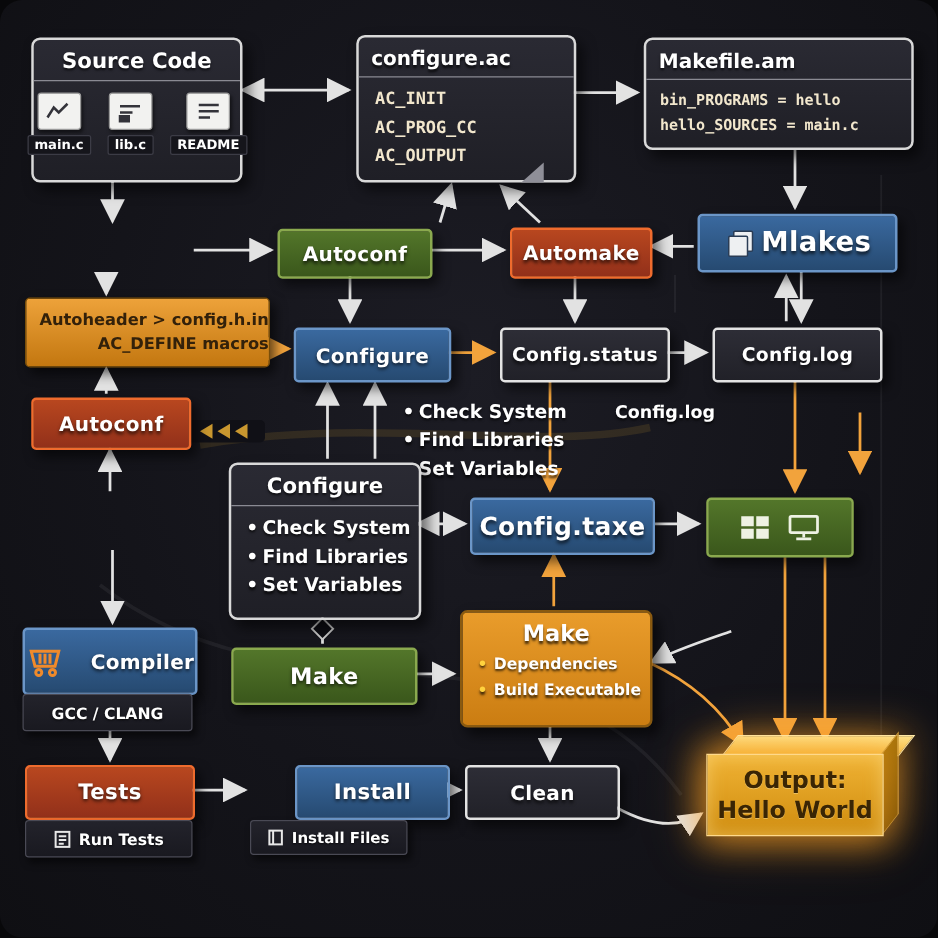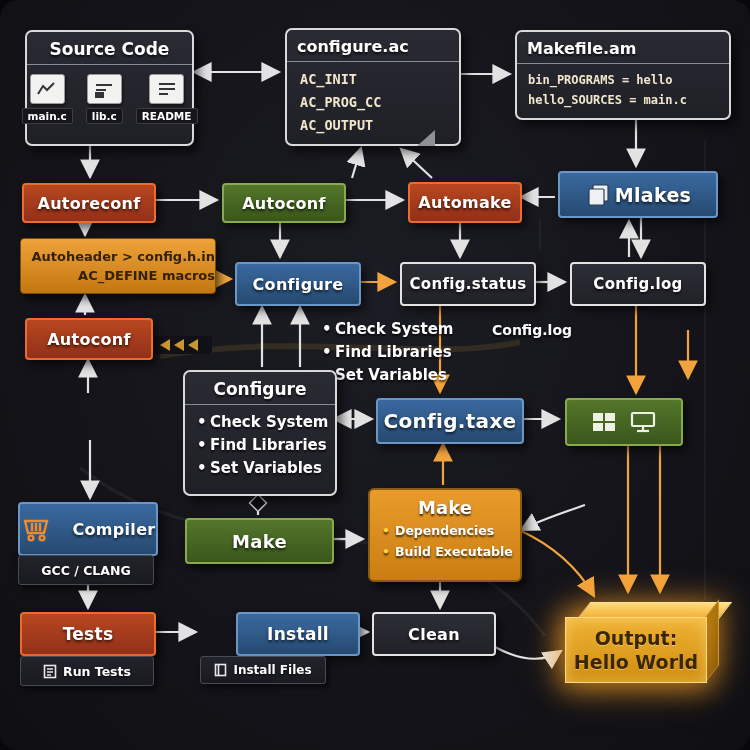--- a/index.html
+++ b/index.html
@@ -190,24 +190,23 @@
   </div>
 
   <div class="panel" style="left:515px;top:30px;width:212px;height:86px;">
     <div class="panel-title" style="font-size:16px;">Makefile.am</div>
     <div class="code-lines" style="font-size:12px;line-height:20px;padding-left:11px;">
       <div>bin_PROGRAMS = hello</div>
       <div>hello_SOURCES = main.c</div>
     </div>
   </div>
 
-  <div class="node box-red" style="left:22px;top:183px;width:130px;height:36px;font-size:16px;">Autoreconf</div>
   <div class="node box-green" style="left:222px;top:183px;width:120px;height:36px;font-size:16px;">Autoconf</div>
   <div class="node box-red" style="left:408px;top:182px;width:110px;height:37px;font-size:16px;">Automake</div>
-  <div class="node box-blue" style="left:558px;top:171px;width:156px;height:43px;font-size:19px;gap:2px;">
+  <div class="node box-blue" style="left:558px;top:171px;width:156px;height:43px;font-size:22px;gap:2px;">
     <span class="icon-wrap">
       <svg width="28" height="24">
           <g fill="#eef0f2" stroke="#2a3c55" stroke-width="1.2">
             <rect x="8" y="2" width="15" height="16" rx="1"></rect>
             <rect x="4" y="6" width="15" height="16" rx="1"></rect>
           </g>
         </svg>
     </span>
     <span>Mlakes</span>
   </div>
@@ -305,21 +304,21 @@
           <g stroke="#e8e8e8" stroke-width="1.6" fill="none">
             <rect x="1.5" y="1.5" width="10" height="11"></rect>
             <line x1="4.5" y1="1.5" x2="4.5" y2="12.5"></line>
           </g>
         </svg>
     </span>
     <span>Install Files</span>
   </div>
   <div class="node box-dark" style="left:372px;top:612px;width:120px;height:40px;font-size:16px;">Clean</div>
 
-  <div class="out3d" style="left:565px;top:602px;width:166px;height:84px;text-align:right;">
+  <div class="out3d" style="left:565px;top:588px;width:166px;height:84px;text-align:right;">
     <div class="out-top"></div>
     <div class="out-side"></div>
     <div class="out-face">
       <div>Output:</div>
       <div>Hello World</div>
     </div>
   </div>
 
 </div>
 

